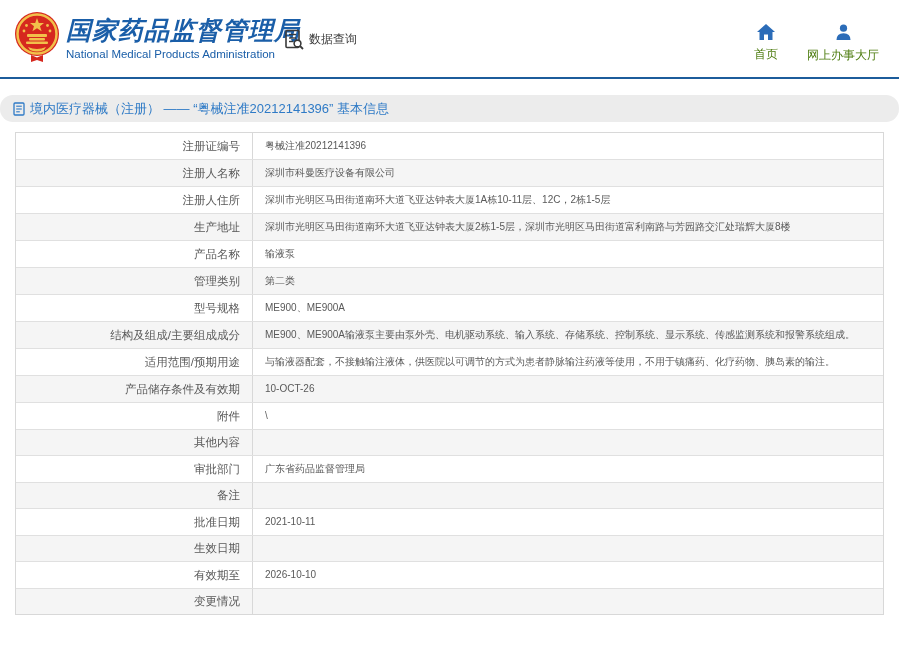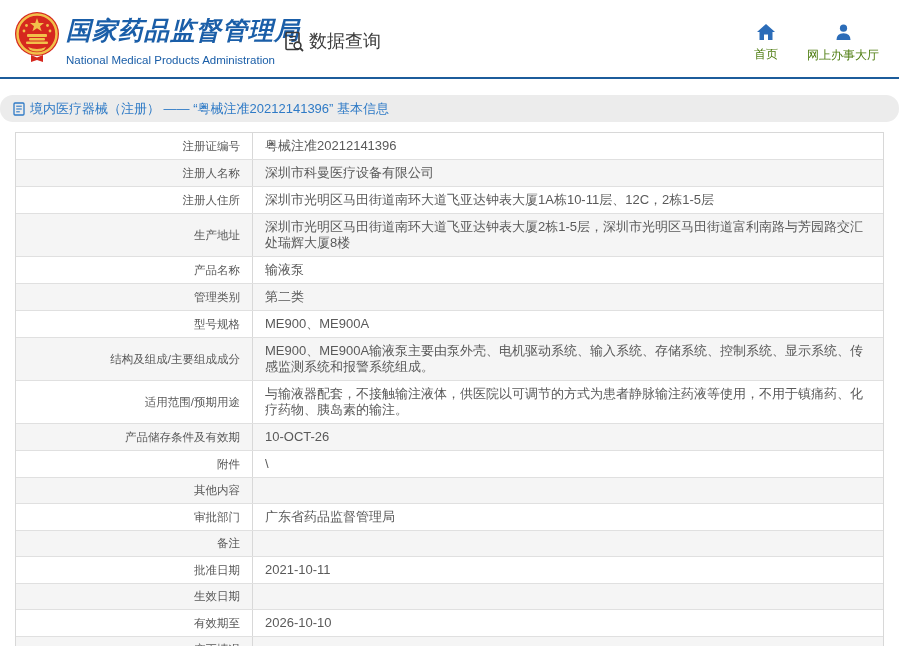--- a/index.html
+++ b/index.html
@@ -5,23 +5,23 @@
   * { margin:0; padding:0; box-sizing:border-box; }
   html,body { width:899px; height:646px; background:#ffffff; overflow:hidden;
     font-family:"Liberation Sans","DejaVu Sans",sans-serif; }
 
   
   .header { position:relative; width:899px; height:79px; background:#ffffff;
     border-bottom:2px solid #1c5c9b; }
   .emblem { position:absolute; left:14px; top:10px; width:46px; height:56px; }
   .brand { position:absolute; left:66px; top:15px; }
   .brand-title { font-size:25px; font-weight:bold; color:#1a5ea8; letter-spacing:1px; line-height:30px;font-style:italic; }
-  .brand-sub { font-size:11.5px; color:#1a5ea8; margin-top:9px; }
+  .brand-sub { font-size:11.5px; color:#1a5ea8; margin-top:3px; }
   .data-query { position:absolute; left:284px; top:29px; display:flex; align-items:center; gap:4px;
-    font-size:18px; color:#3a3a3a; font-weight:500; cursor:pointer; }
+    font-size:12px; color:#3a3a3a; font-weight:500; cursor:pointer; }
   .nav-item { position:absolute; top:24px; text-align:center; cursor:pointer; }
   .nav-item .nav-icon { display:block; margin:0 auto 4px auto; }
   .nav-item .nav-label { font-size:12px; color:#4d7c0f; white-space:nowrap; }
   .nav-home { left:746px; width:40px; }
   .nav-hall { left:800px; width:86px; }
 
   
   .title-bar { margin-top:16px; width:899px; height:27px; background:#ececec;
     display:flex; align-items:center; padding-left:13px; gap:5px;border-radius:13px; }
   .title-bar-text { font-size:13px; color:#2e7ac6; }
@@ -29,21 +29,21 @@
   
   .info-table { margin:10px 15px 0 15px; width:869px;
     border:1px solid #d8d8d8; }
   .t-row { display:flex; min-height:25px; background:#ffffff; align-items:center; }
   .t-row + .t-row { border-top:1px solid #e0e0e0; }
   .t-row:nth-child(even) { background:#f5f5f5; }
   .t-label { width:237px; flex:none; text-align:left; padding:5px 12px 5px 6px;
     font-size:11.5px; color:#595959; border-right:1px solid #d8d8d8;
     align-self:stretch; display:flex; align-items:center; justify-content:flex-end; gap:2px;
     line-height:15px; }
-  .t-value { flex:1; padding:5px 10px 5px 12px; font-size:13px; color:#595959;
+  .t-value { flex:1; padding:5px 10px 5px 12px; font-size:10px; color:#595959;
     line-height:16px; word-break:break-all; }
 </style>
 </head>
 <body>
 
 <div class="header">
   <svg class="emblem" viewBox="0 0 46 56">
     <circle cx="23" cy="24" r="22" fill="#d6281e"></circle>
     <circle cx="23" cy="24" r="19.5" fill="none" stroke="#f2c04a" stroke-width="2.5"></circle>
     <polygon fill="#f2c04a" points="23,8 24.8,13 30,13 26,16.2 27.6,21.2 23,18.2 18.4,21.2 20,16.2 16,13 21.2,13"></polygon>

